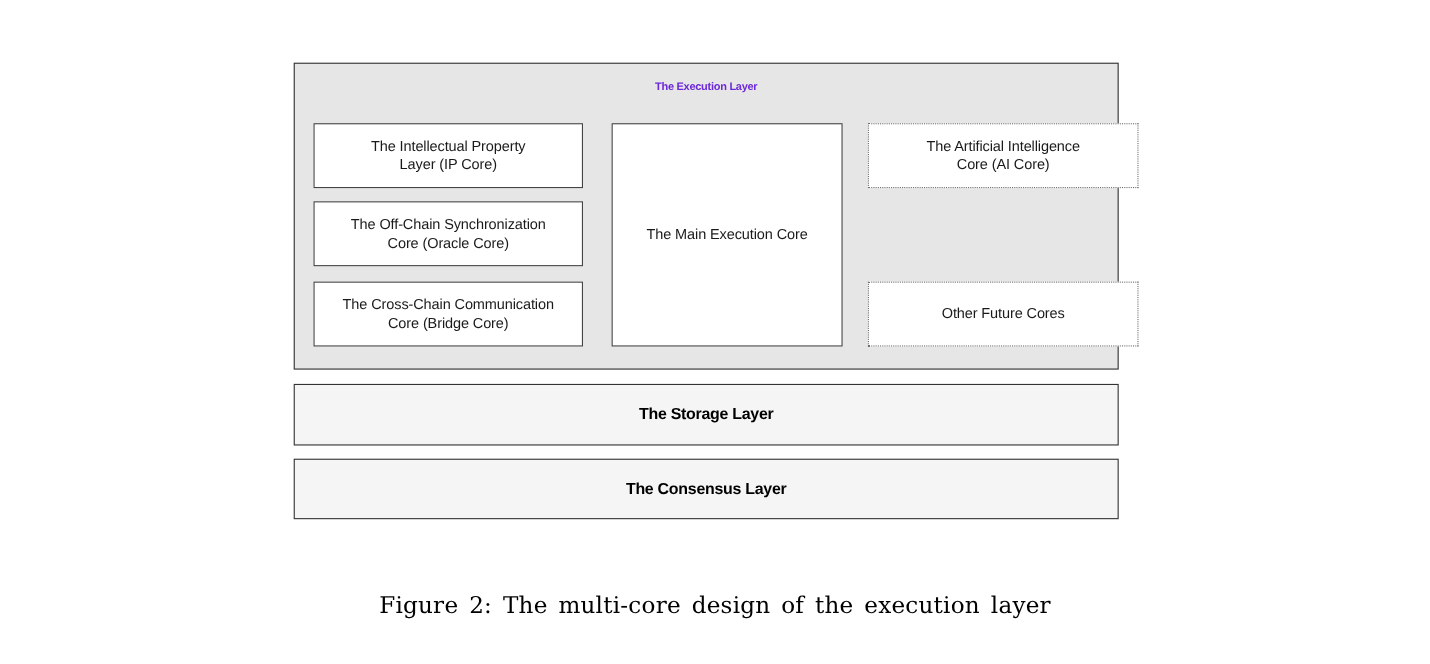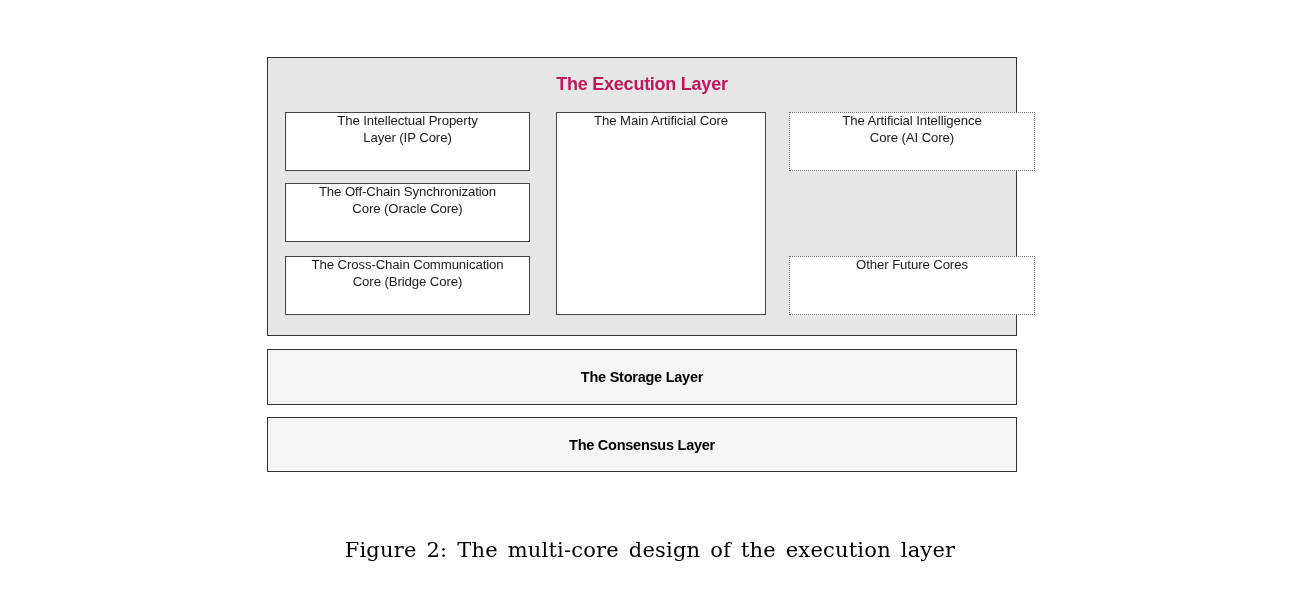--- a/index.html
+++ b/index.html
@@ -36,24 +36,24 @@
     background: #e6e6e6;
     border: 1.6px solid #333333;
   }
 
   .exec-title {
     position: absolute;
     left: 0;
     top: 16px;
     width: 100%;
     text-align: center;
-    font-size: 18px;
+    font-size: 10px;
     font-weight: bold;
     letter-spacing: -0.25px;
-    color: #be185d;
+    color: #6d28d9;
   }
 
   
   .cores {
     position: absolute;
     left: 17px;
     top: 54px;
     width: 716px;
     height: 208px;
   }
@@ -64,20 +64,21 @@
     height: 208px;
   }
   .col-left  { left: 0px;   width: 245px; }
   .col-mid   { left: 271px; width: 210px; }
   .col-right { left: 504px; width: 246px; }
 
   .core-box {
     box-sizing: border-box;
     background: #ffffff;
     display: flex;
+    align-items: center;
     justify-content: center;
     text-align: center;
     font-size: 13.2px;
     line-height: 1.28;
     color: #1a1a1a;
     letter-spacing: -0.1px;
   }
 
   .col-left .core-box,
   .col-right .core-box {
@@ -166,21 +167,21 @@
           <span>
             <span>The Cross-Chain Communication</span><br>
             <span>Core (Bridge Core)</span>
           </span>
         </div>
 
       </div>
 
       <div class="col col-mid">
         <div class="core-box main-core">
-          <span>The Main Artificial Core</span>
+          <span>The Main Execution Core</span>
         </div>
       </div>
 
       <div class="col col-right">
 
         <div class="core-box dotted-box row-1">
           <span>
             <span>The Artificial Intelligence</span><br>
             <span>Core (AI Core)</span>
           </span>

